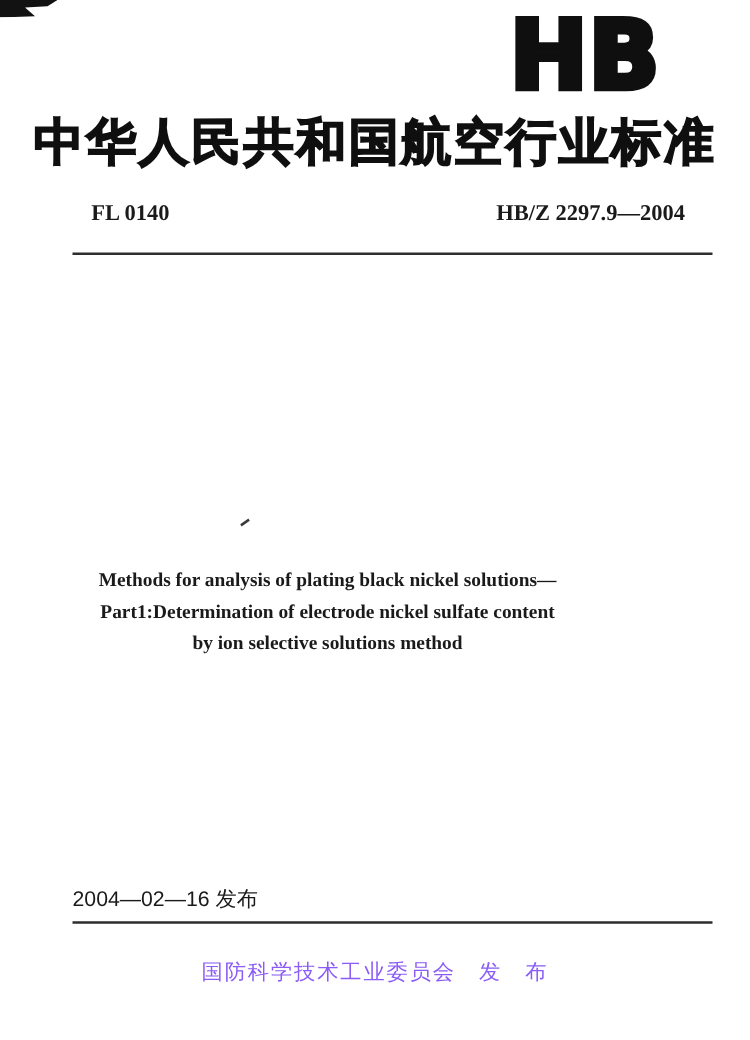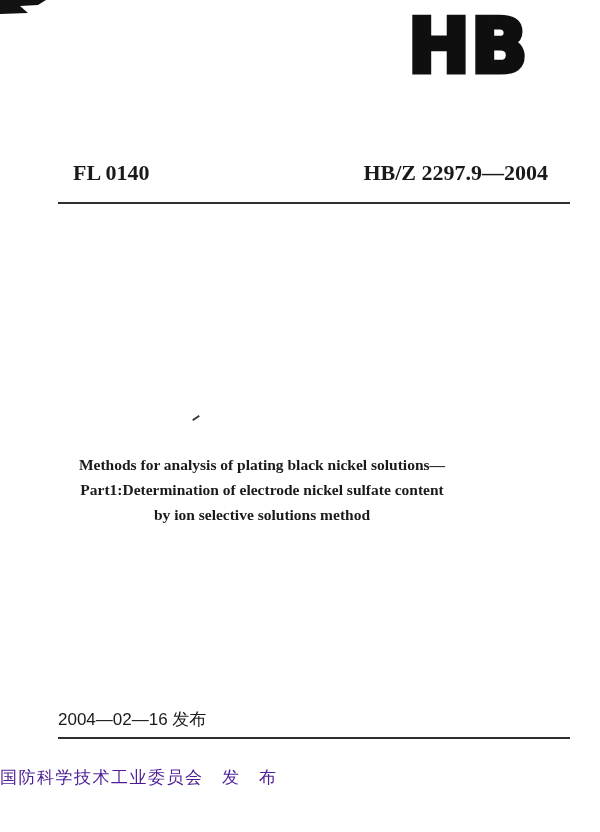--- a/index.html
+++ b/index.html
@@ -62,21 +62,21 @@
   .sub-header {
     position: absolute;
     top: 160px;
     left: 73px;
     right: 52px;
     display: flex;
     justify-content: space-between;
     align-items: baseline;
     font-family: "Liberation Serif", serif;
     font-weight: bold;
-    font-size: 22px;
+    font-size: 18px;
     color: #1a1a1a;
   }
 
   .rule {
     position: absolute;
     left: 58px;
     width: 512px;
     height: 2px;
     background: #2e2e2e;
   }
@@ -132,34 +132,36 @@
     align-items: center;
     font-size: 17px;
     color: #1a1a1a;
   }
 
   .issuer {
     position: absolute;
     top: 766px;
     left: 0;
     width: 600px;
+    text-align: center;
     font-size: 17px;
     letter-spacing: 1.5px;
-    color: #4c1d95;
+    color: #8b5cf6;
   }
 </style>
 </head>
 <body>
 
 <div class="page">
 
   <div class="ink-blot"></div>
 
   <div class="hb-logo">HB</div>
 
+  <h1 class="std-heading">中华人民共和国航空行业标准</h1>
 
   <div class="sub-header">
     <span>FL 0140</span>
     <span>HB/Z 2297.9—2004</span>
   </div>
 
   <div class="rule rule-top"></div>
 
 
   <div class="tick"></div>

